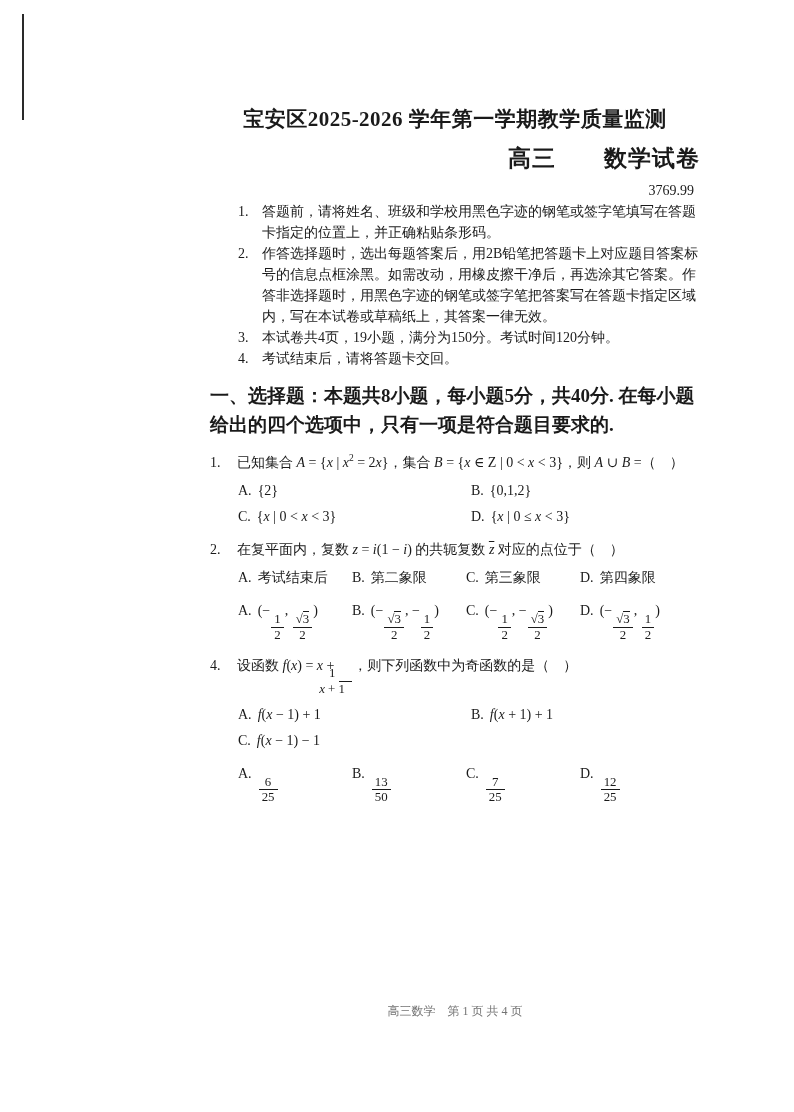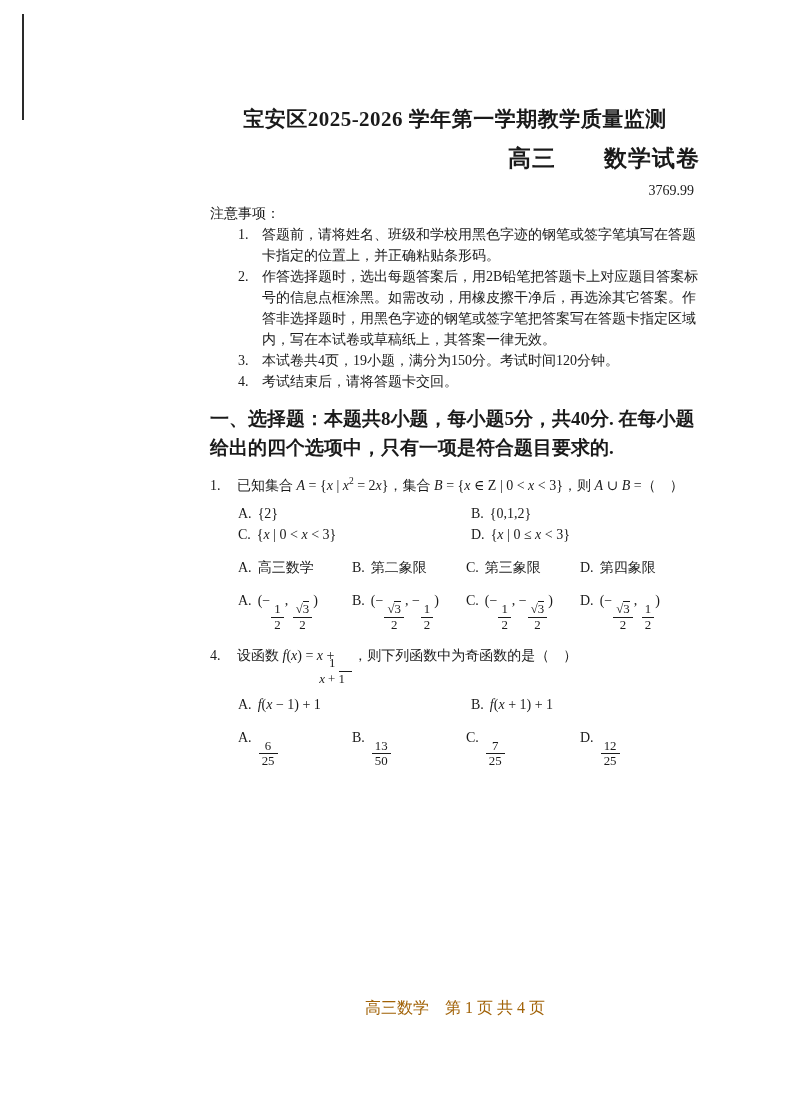--- a/index.html
+++ b/index.html
@@ -17,45 +17,44 @@
   .date { text-align:right; font-size:14px; margin-top:3px; padding-right:6px; }
   .notice-label { margin-top:2px; }
   .notice-item { display:flex; margin-left:28px; }
   .ni-num { width:24px; flex:0 0 auto; }
   .ni-text { flex:1; }
   .section-heading { font-weight:700; margin-top:12px; font-size:19px; line-height:1.55; }
   .question { margin-top:12px; }
   .stem { padding-left:27px; text-indent:-27px; }
   .qnum { display:inline-block; width:27px; text-indent:0; }
   .opts { margin-left:28px; margin-top:7px; }
-  .opts-2col { display:grid; grid-template-columns:233px 1fr; }
+  .opts-2col { display:grid; grid-template-columns:233px 1fr; row-gap:5px; }
   .opts-row { display:flex; }
   .opts-row .opt { min-width:114px; }
   .opt-label { margin-right:6px; }
   sup { font-size:0.68em; }
   .frac { display:inline-flex; flex-direction:column; text-align:center; vertical-align:-0.6em; line-height:1.15; font-size:0.92em; margin:0 1px; }
   .frac .n { display:block; border-bottom:1px solid #1a1a1a; padding:0 3px; }
   .frac .d { display:block; padding:0 3px; }
   .sq { white-space:nowrap; }
   .sq .rad { border-top:1px solid #1a1a1a; }
   .ovl { text-decoration:overline; }
-  .footer { position:absolute; left:196px; right:80px; bottom:92px; text-align:center; font-size:16px; color:#a16207; }
+  .footer { position:absolute; left:196px; right:80px; bottom:92px; text-align:center; font-size:12px; color:#737373; }
 </style>
 </head>
 <body>
 
 <div class="page">
   <div class="artifact"></div>
 
   <div class="title">宝安区2025-2026 学年第一学期教学质量监测</div>
   <div class="subtitle">高三　　数学试卷</div>
   <div class="date">3769.99</div>
 
   <div class="notice">
-    <div class="notice-label">注意事项：</div>
     <div class="notice-item">
       <span class="ni-num">1.</span>
       <div class="ni-text">答题前，请将姓名、班级和学校用黑色字迹的钢笔或签字笔填写在答题卡指定的位置上，并正确粘贴条形码。</div>
     </div>
     <div class="notice-item">
       <span class="ni-num">2.</span>
       <div class="ni-text">作答选择题时，选出每题答案后，用2B铅笔把答题卡上对应题目答案标号的信息点框涂黑。如需改动，用橡皮擦干净后，再选涂其它答案。作答非选择题时，用黑色字迹的钢笔或签字笔把答案写在答题卡指定区域内，写在本试卷或草稿纸上，其答案一律无效。</div>
     </div>
     <div class="notice-item">
       <span class="ni-num">3.</span>
@@ -73,22 +72,23 @@
     <div class="stem"><span class="qnum">1.</span><span>已知集合 <i>A</i> = {<i>x</i> | <i>x</i><sup>2</sup> = 2<i>x</i>}，集合 <i>B</i> = {<i>x</i> ∈ Z | 0 &lt; <i>x</i> &lt; 3}，则 <i>A</i> ∪ <i>B</i> =（　）</span></div>
     <div class="opts opts-2col">
       <div class="opt"><span class="opt-label">A.</span><span class="opt-content">{2}</span></div>
       <div class="opt"><span class="opt-label">B.</span><span class="opt-content">{0,1,2}</span></div>
       <div class="opt"><span class="opt-label">C.</span><span class="opt-content">{<i>x</i> | 0 &lt; <i>x</i> &lt; 3}</span></div>
       <div class="opt"><span class="opt-label">D.</span><span class="opt-content">{<i>x</i> | 0 ≤ <i>x</i> &lt; 3}</span></div>
     </div>
   </div>
 
   <div class="question">
+    <div class="stem"><span class="qnum">2.</span><span>在复平面内，复数 <i>z</i> = <i>i</i>(1 − <i>i</i>) 的共轭复数 <span class="ovl"><i>z</i></span> 对应的点位于（　）</span></div>
     <div class="opts opts-row">
-      <div class="opt"><span class="opt-label">A.</span><span class="opt-content">高三数学</span></div>
+      <div class="opt"><span class="opt-label">A.</span><span class="opt-content">考试结束后</span></div>
       <div class="opt"><span class="opt-label">B.</span><span class="opt-content">第二象限</span></div>
       <div class="opt"><span class="opt-label">C.</span><span class="opt-content">第三象限</span></div>
       <div class="opt"><span class="opt-label">D.</span><span class="opt-content">第四象限</span></div>
     </div>
   </div>
 
   <div class="question">
     <div class="opts opts-row">
       <div class="opt"><span class="opt-label">A.</span><span class="opt-content">(−<span class="frac">
               <span class="n">1</span>
@@ -122,20 +122,21 @@
   </div>
 
   <div class="question">
     <div class="stem"><span class="qnum">4.</span><span>设函数 <i>f</i>(<i>x</i>) = <i>x</i> + <span class="frac">
             <span class="n">1</span>
             <span class="d"><i>x</i> + 1</span>
           </span>，则下列函数中为奇函数的是（　）</span></div>
     <div class="opts opts-2col">
       <div class="opt"><span class="opt-label">A.</span><span class="opt-content"><i>f</i>(<i>x</i> − 1) + 1</span></div>
       <div class="opt"><span class="opt-label">B.</span><span class="opt-content"><i>f</i>(<i>x</i> + 1) + 1</span></div>
+      <div class="opt"><span class="opt-label">C.</span><span class="opt-content"><i>f</i>(<i>x</i> − 1) − 1</span></div>
     </div>
   </div>
 
   <div class="question">
     <div class="opts opts-row">
       <div class="opt"><span class="opt-label">A.</span><span class="opt-content"><span class="frac">
               <span class="n">6</span>
               <span class="d">25</span>
             </span></span></div>
       <div class="opt"><span class="opt-label">B.</span><span class="opt-content"><span class="frac">

